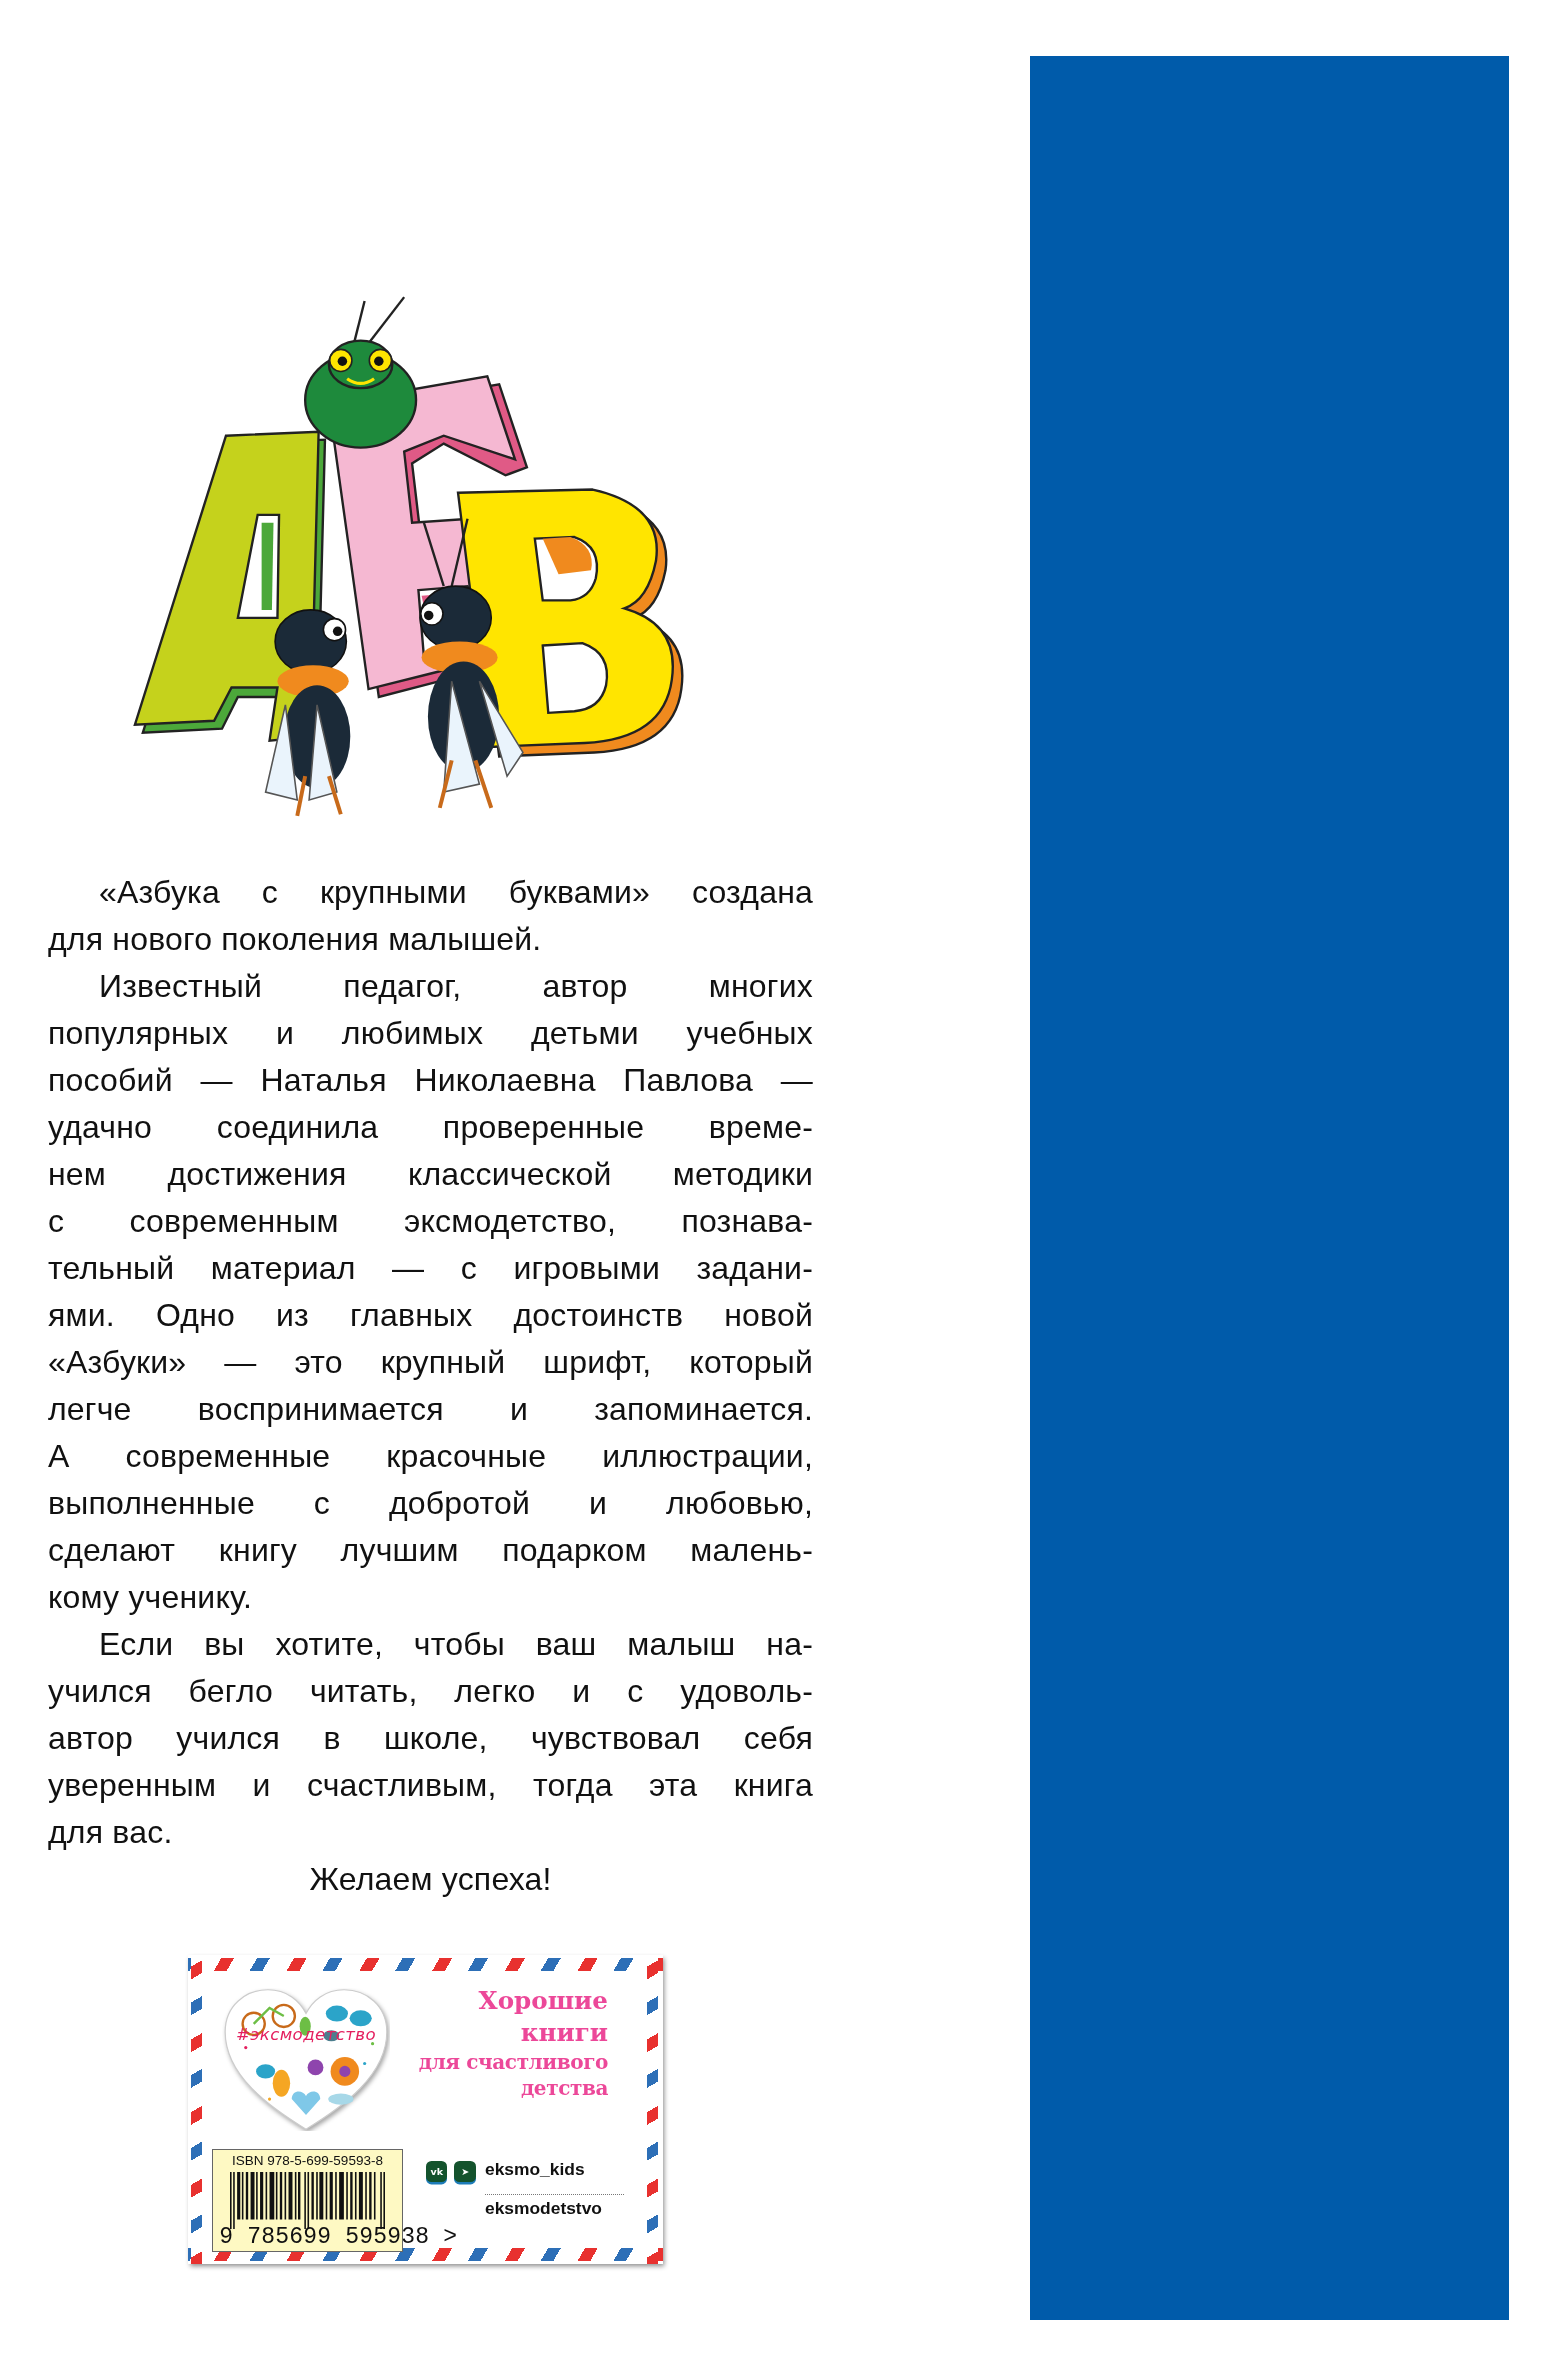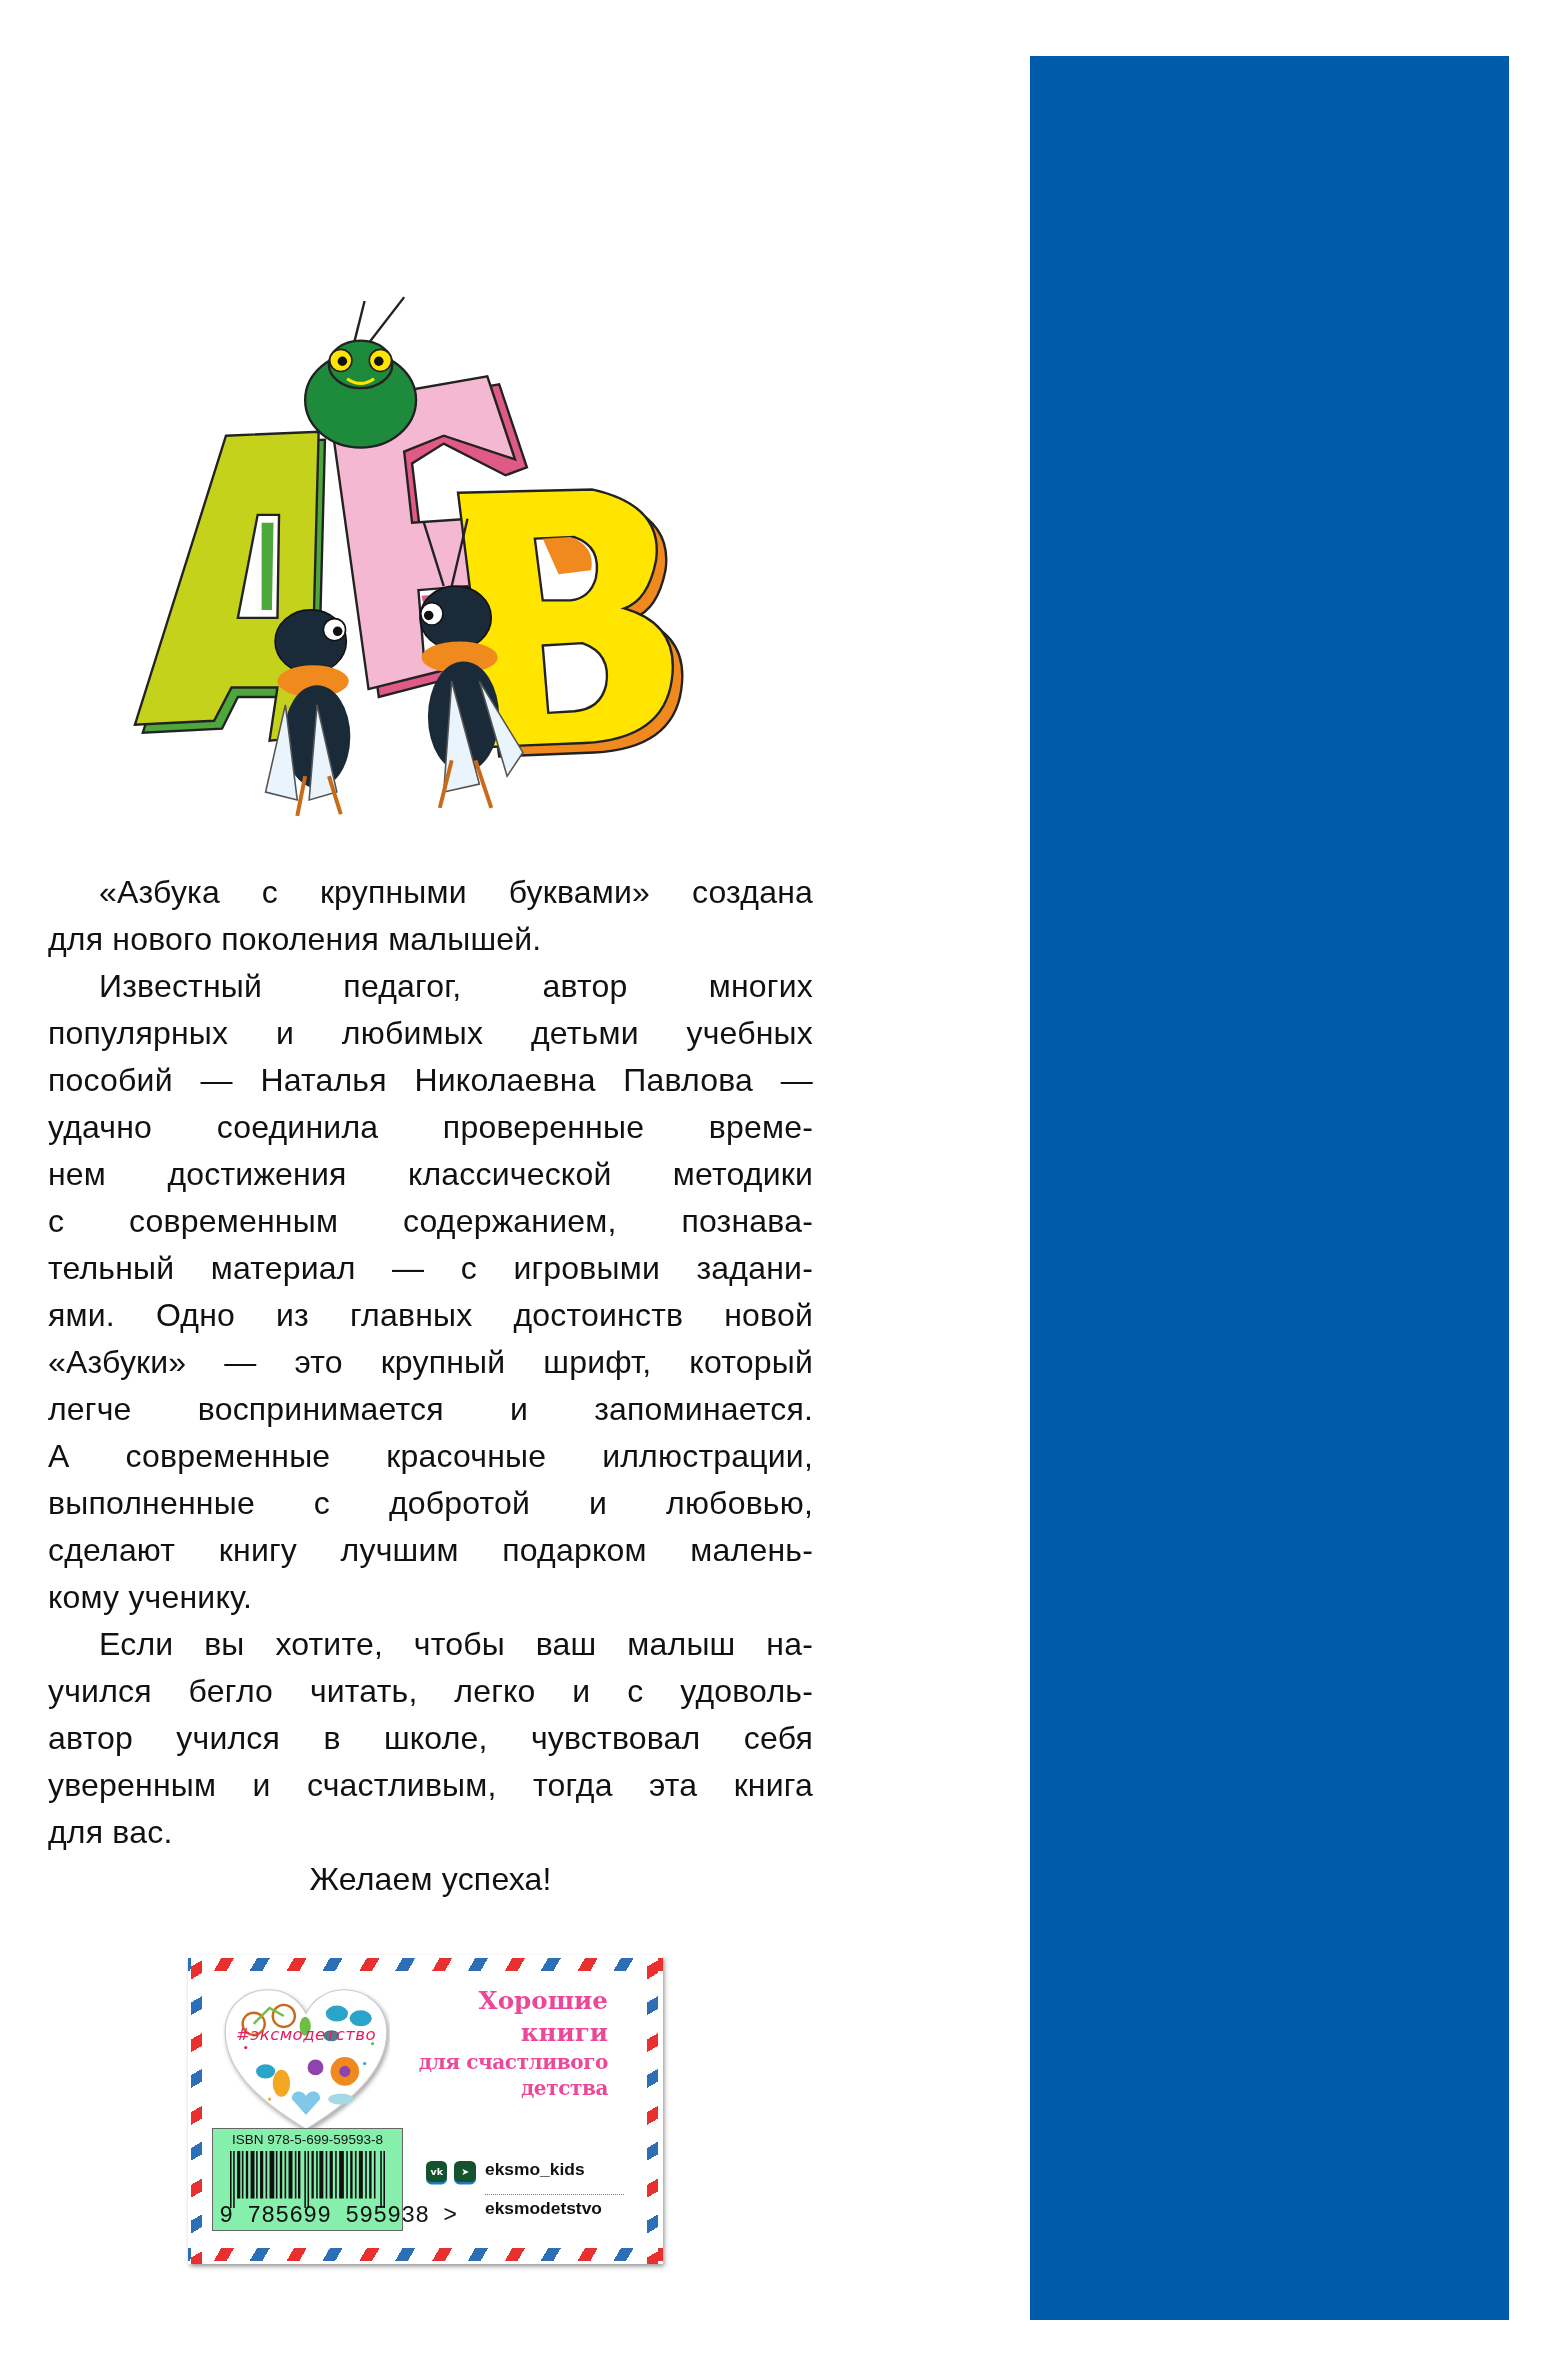--- a/index.html
+++ b/index.html
@@ -27,21 +27,21 @@
   .envelope .stripe-left, .envelope .stripe-right { position: absolute; top: 0; bottom: 0; width: 11px;
     background: repeating-linear-gradient(-30deg, #E8312F 0 11px, #fff 11px 32px, #2D6FB7 32px 43px, #fff 43px 63px); }
   .envelope .stripe-left { left: 3.2px; }
   .envelope .stripe-right { right: 4.8px; }
 
   .heart { position: absolute; left: 34px; top: 32.5px; width: 168px; height: 143px; }
   .heart svg { width: 100%; height: 100%; display: block; }
   .hashtag { position: absolute; left: 34px; top: 70px; width: 168px; text-align: center; color: #E4205F;
     font-family: "DejaVu Sans", sans-serif; font-size: 16.6px; font-style: italic; letter-spacing: 0.4px; }
 
-  .barcode-box { position: absolute; left: 24px; top: 173px; width: 189px; height: 101px; border: 0.8px solid #666; background: #86efac; }
+  .barcode-box { position: absolute; left: 24px; top: 194px; width: 189px; height: 101px; border: 0.8px solid #666; background: #fef9c3; }
   .isbn-text { position: absolute; top: 3.2px; left: 0; right: 0; text-align: center; font-size: 13.5px; color: #111; }
   .barcode-bars { position: absolute; left: 17.4px; top: 22px; width: 155px; height: 57px; }
   .barcode-bars svg { width: 100%; height: 100%; display: block; }
   .barcode-digits { position: absolute; left: 6.3px; top: 74px; font-size: 23px; color: #111; white-space: nowrap; letter-spacing: 0.2px; font-family: Liberation Mono, monospace; }
 
   .slogan { position: absolute; left: 230px; top: 30px; width: 190px; text-align: right; color: #ec4899;
     font-family: "DejaVu Serif", serif; font-weight: bold; }
   .slogan .big { display: block; font-size: 24.6px; line-height: 32px; }
   .slogan .small { display: block; font-size: 20px; line-height: 26px; letter-spacing: -0.4px; }
 
@@ -124,21 +124,21 @@
 </div>
 
 <div class="blurb">
   <span class="line indent">«Азбука с крупными буквами» создана</span>
   <span class="line last">для нового поколения малышей.</span>
   <span class="line indent">Известный педагог, автор многих</span>
   <span class="line">популярных и любимых детьми учебных</span>
   <span class="line">пособий — Наталья Николаевна Павлова —</span>
   <span class="line">удачно соединила проверенные време-</span>
   <span class="line">нем достижения классической методики</span>
-  <span class="line">с современным содержанием, познава-</span>
+  <span class="line">с современным эксмодетство, познава-</span>
   <span class="line">тельный материал — с игровыми задани-</span>
   <span class="line">ями. Одно из главных достоинств новой</span>
   <span class="line">«Азбуки» — это крупный шрифт, который</span>
   <span class="line">легче воспринимается и запоминается.</span>
   <span class="line">А современные красочные иллюстрации,</span>
   <span class="line">выполненные с добротой и любовью,</span>
   <span class="line">сделают книгу лучшим подарком малень-</span>
   <span class="line last">кому ученику.</span>
   <span class="line indent">Если вы хотите, чтобы ваш малыш на-</span>
   <span class="line">учился бегло читать, легко и с удоволь-</span>

